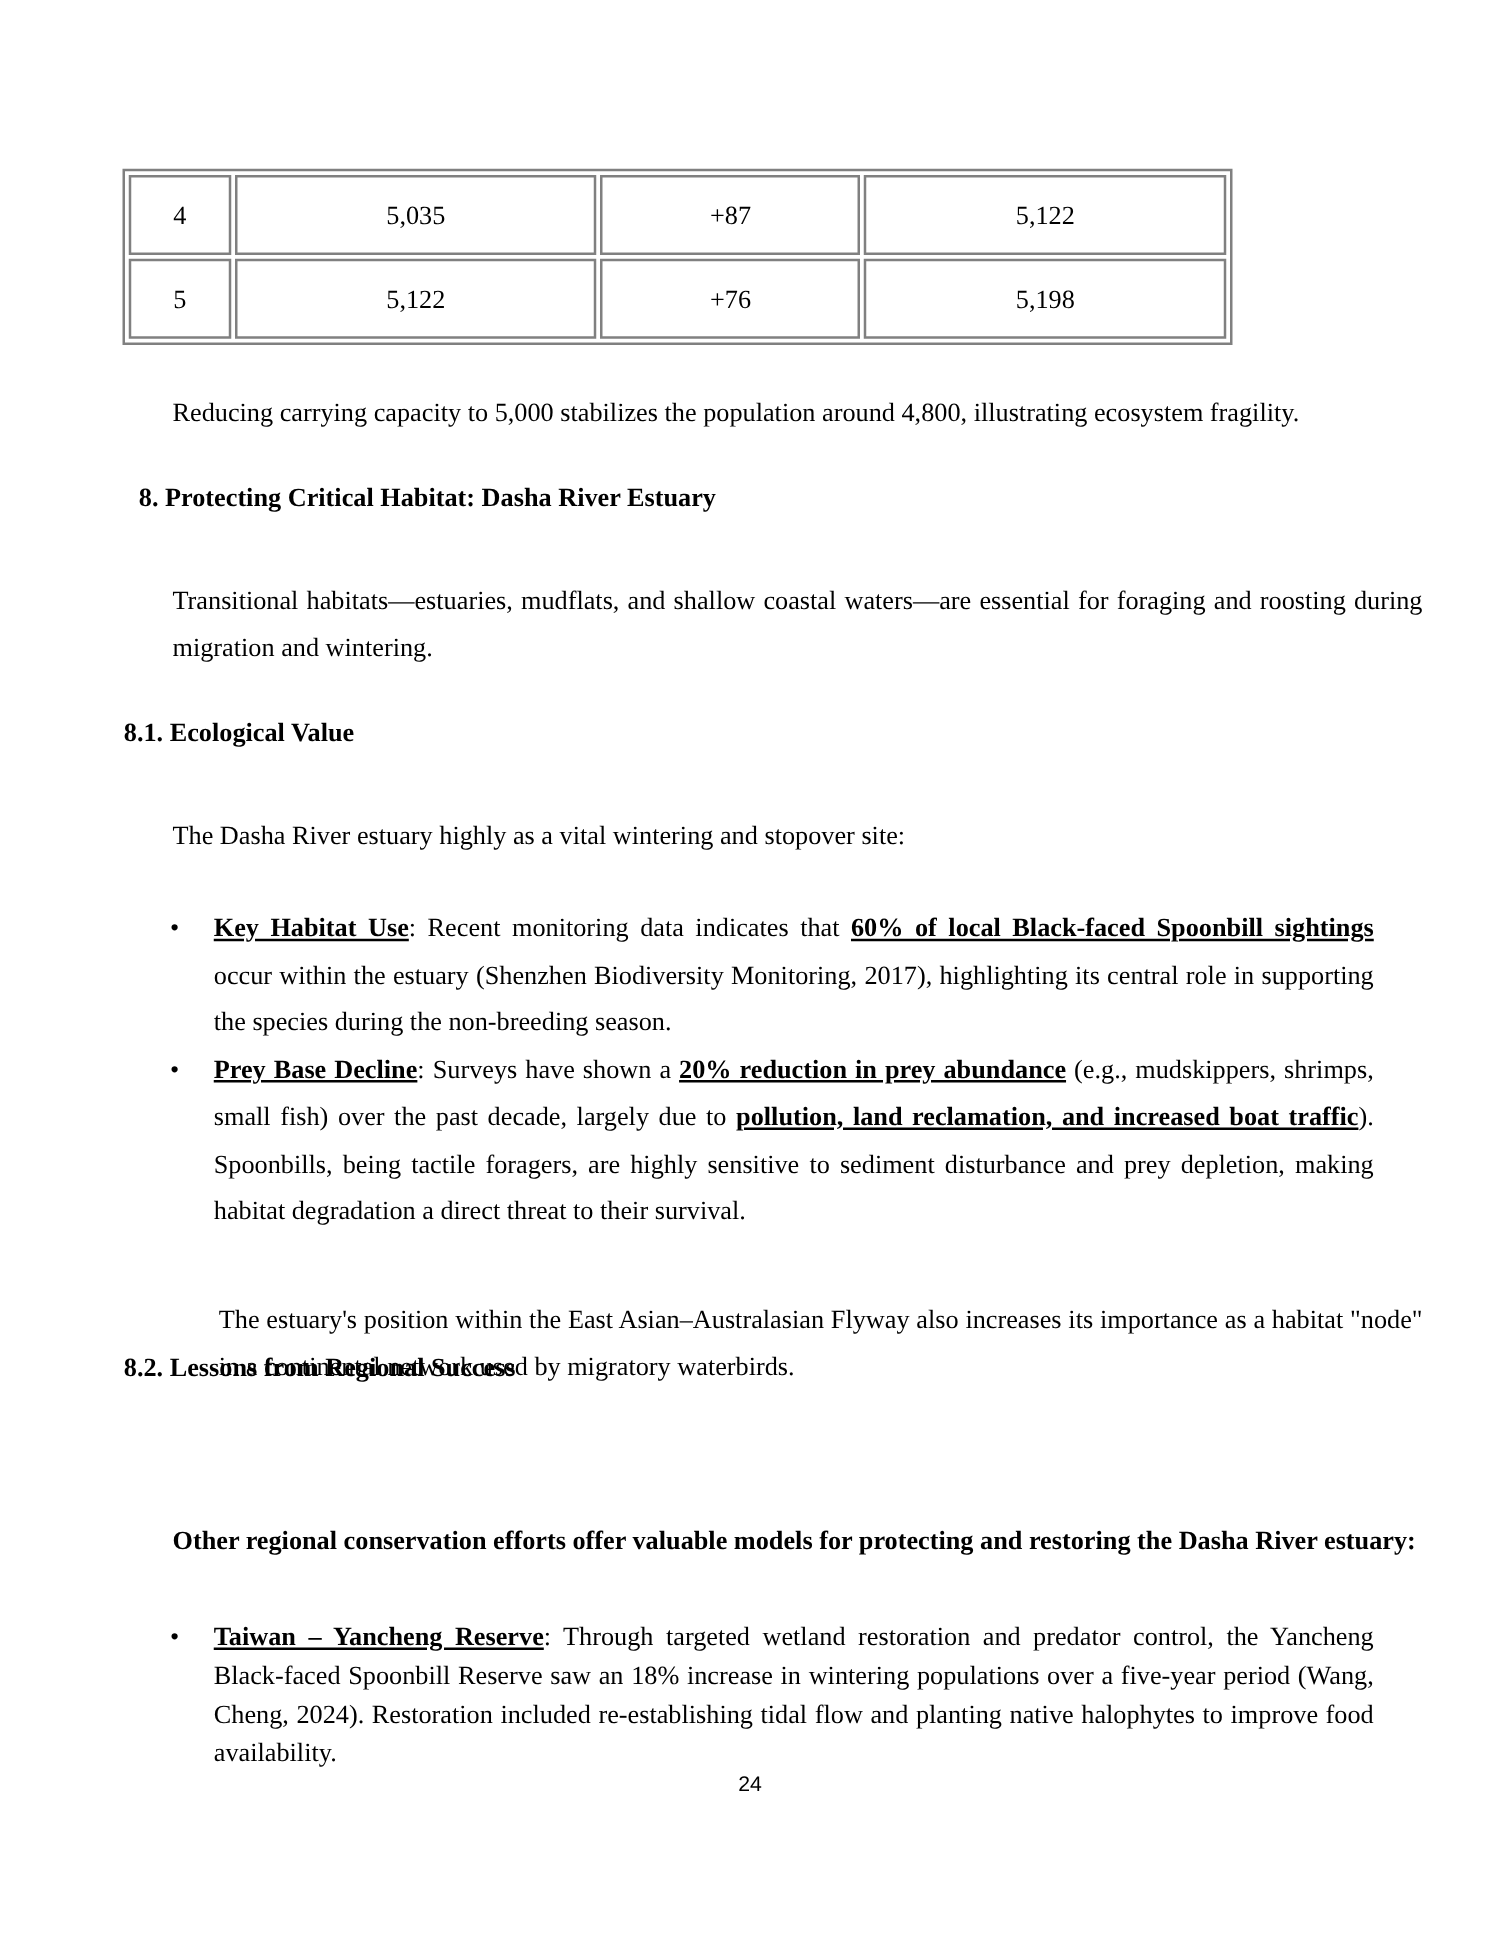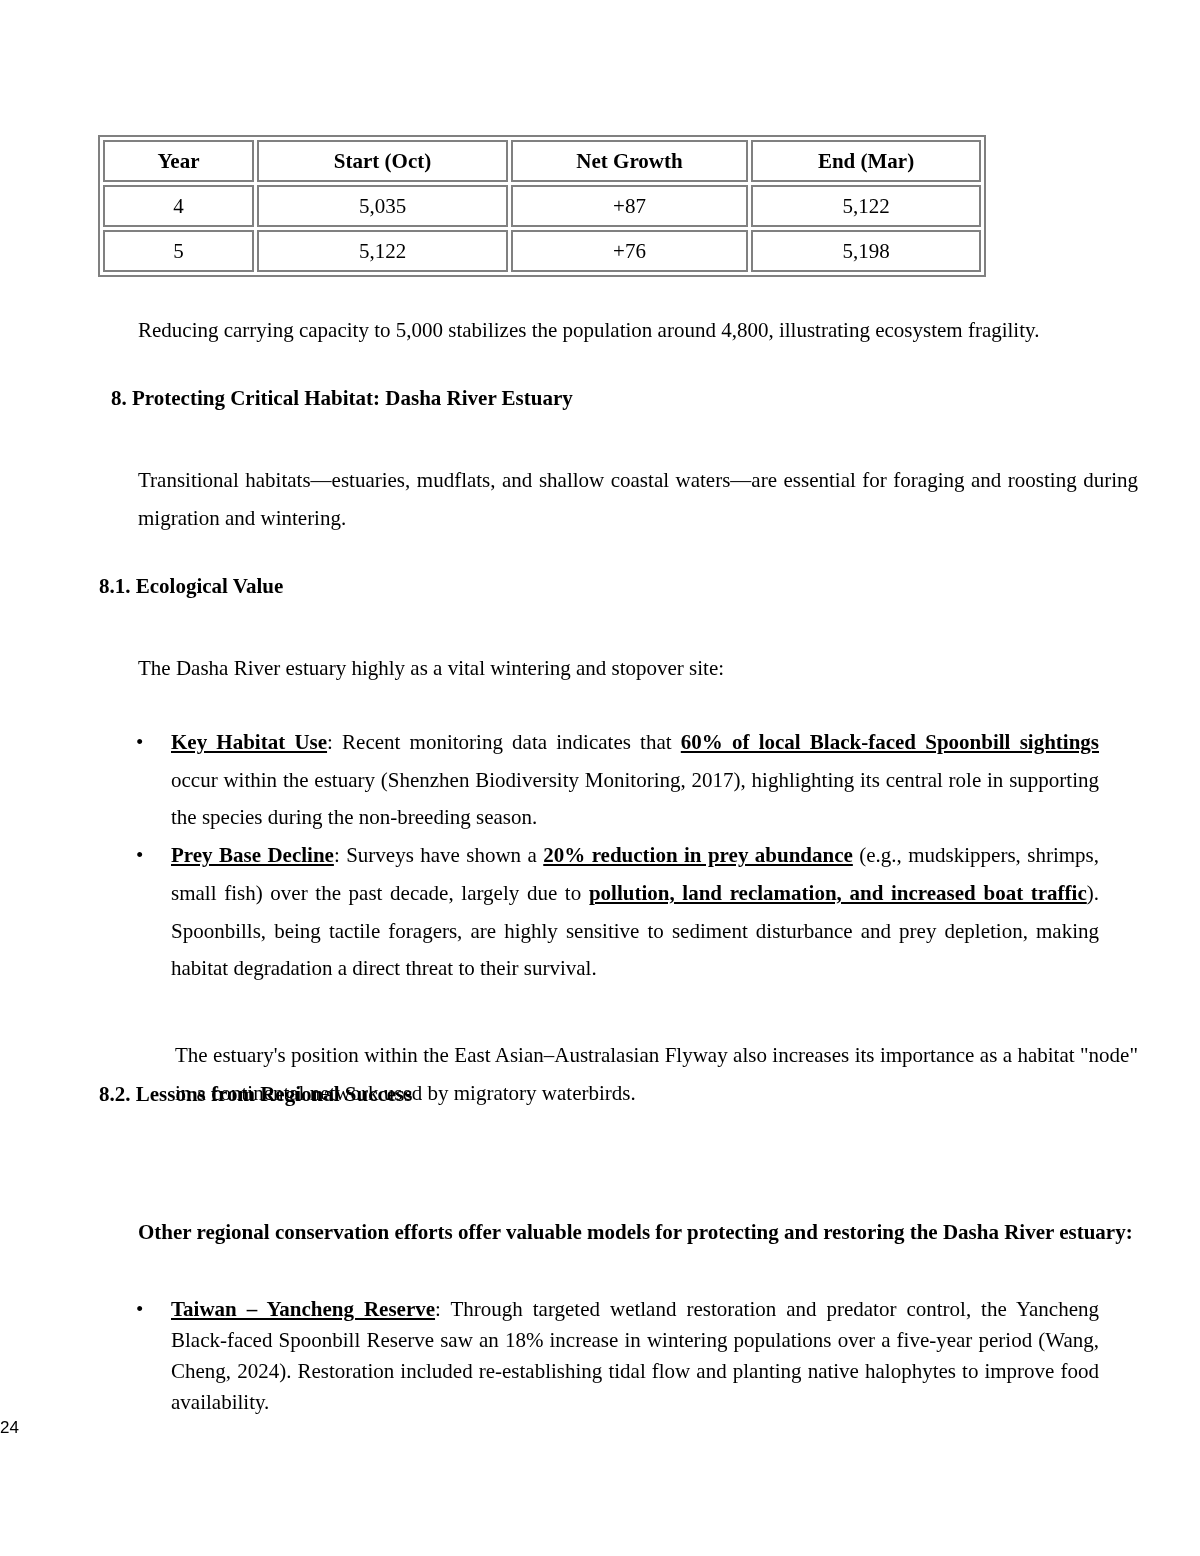--- a/index.html
+++ b/index.html
@@ -9,33 +9,27 @@
   table.pop { position: absolute; left: 98px; top: 135px; width: 888px; height: 141px;
               border: 2px solid #808080; border-collapse: separate; border-spacing: 3px; }
   table.pop td, table.pop th { border: 2px solid #808080; text-align: center; font-size: 21px; padding: 0; height: 38px; }
   table.pop th { font-weight: bold; }
   .para { left: 99px; width: 1000px; line-height: 38px; text-align: justify; margin-left: 39px; }
   .h { left: 99px; font-weight: bold; }
   ul.bul { position: absolute; margin: 0; padding: 0; list-style: none; }
   ul.bul li { position: relative; padding-left: 72px; text-align: justify; }
   ul.bul li .dot { position: absolute; left: 37px; top: 0; }
   b { font-weight: bold; text-decoration: underline; }
-  .pgnum { left: 0; width: 1200px; text-align: left; top: 1418px; font-family: "Liberation Sans", sans-serif; font-size: 17px; }
+  .pgnum { left: 0; width: 1200px; text-align: center; top: 1418px; font-family: "Liberation Sans", sans-serif; font-size: 17px; }
 </style>
 </head>
 <body>
 
 <table class="pop">
   <tbody>
-      <tr>
-    <th style="width:147px">Year</th>
-    <th style="width:247px">Start (Oct)</th>
-    <th style="width:233px">Net Growth</th>
-    <th>End (Mar)</th>
-  </tr>
   <tr>
     <td>4</td>
     <td>5,035</td>
     <td>+87</td>
     <td>5,122</td>
   </tr>
   <tr>
     <td>5</td>
     <td>5,122</td>
     <td>+76</td>

